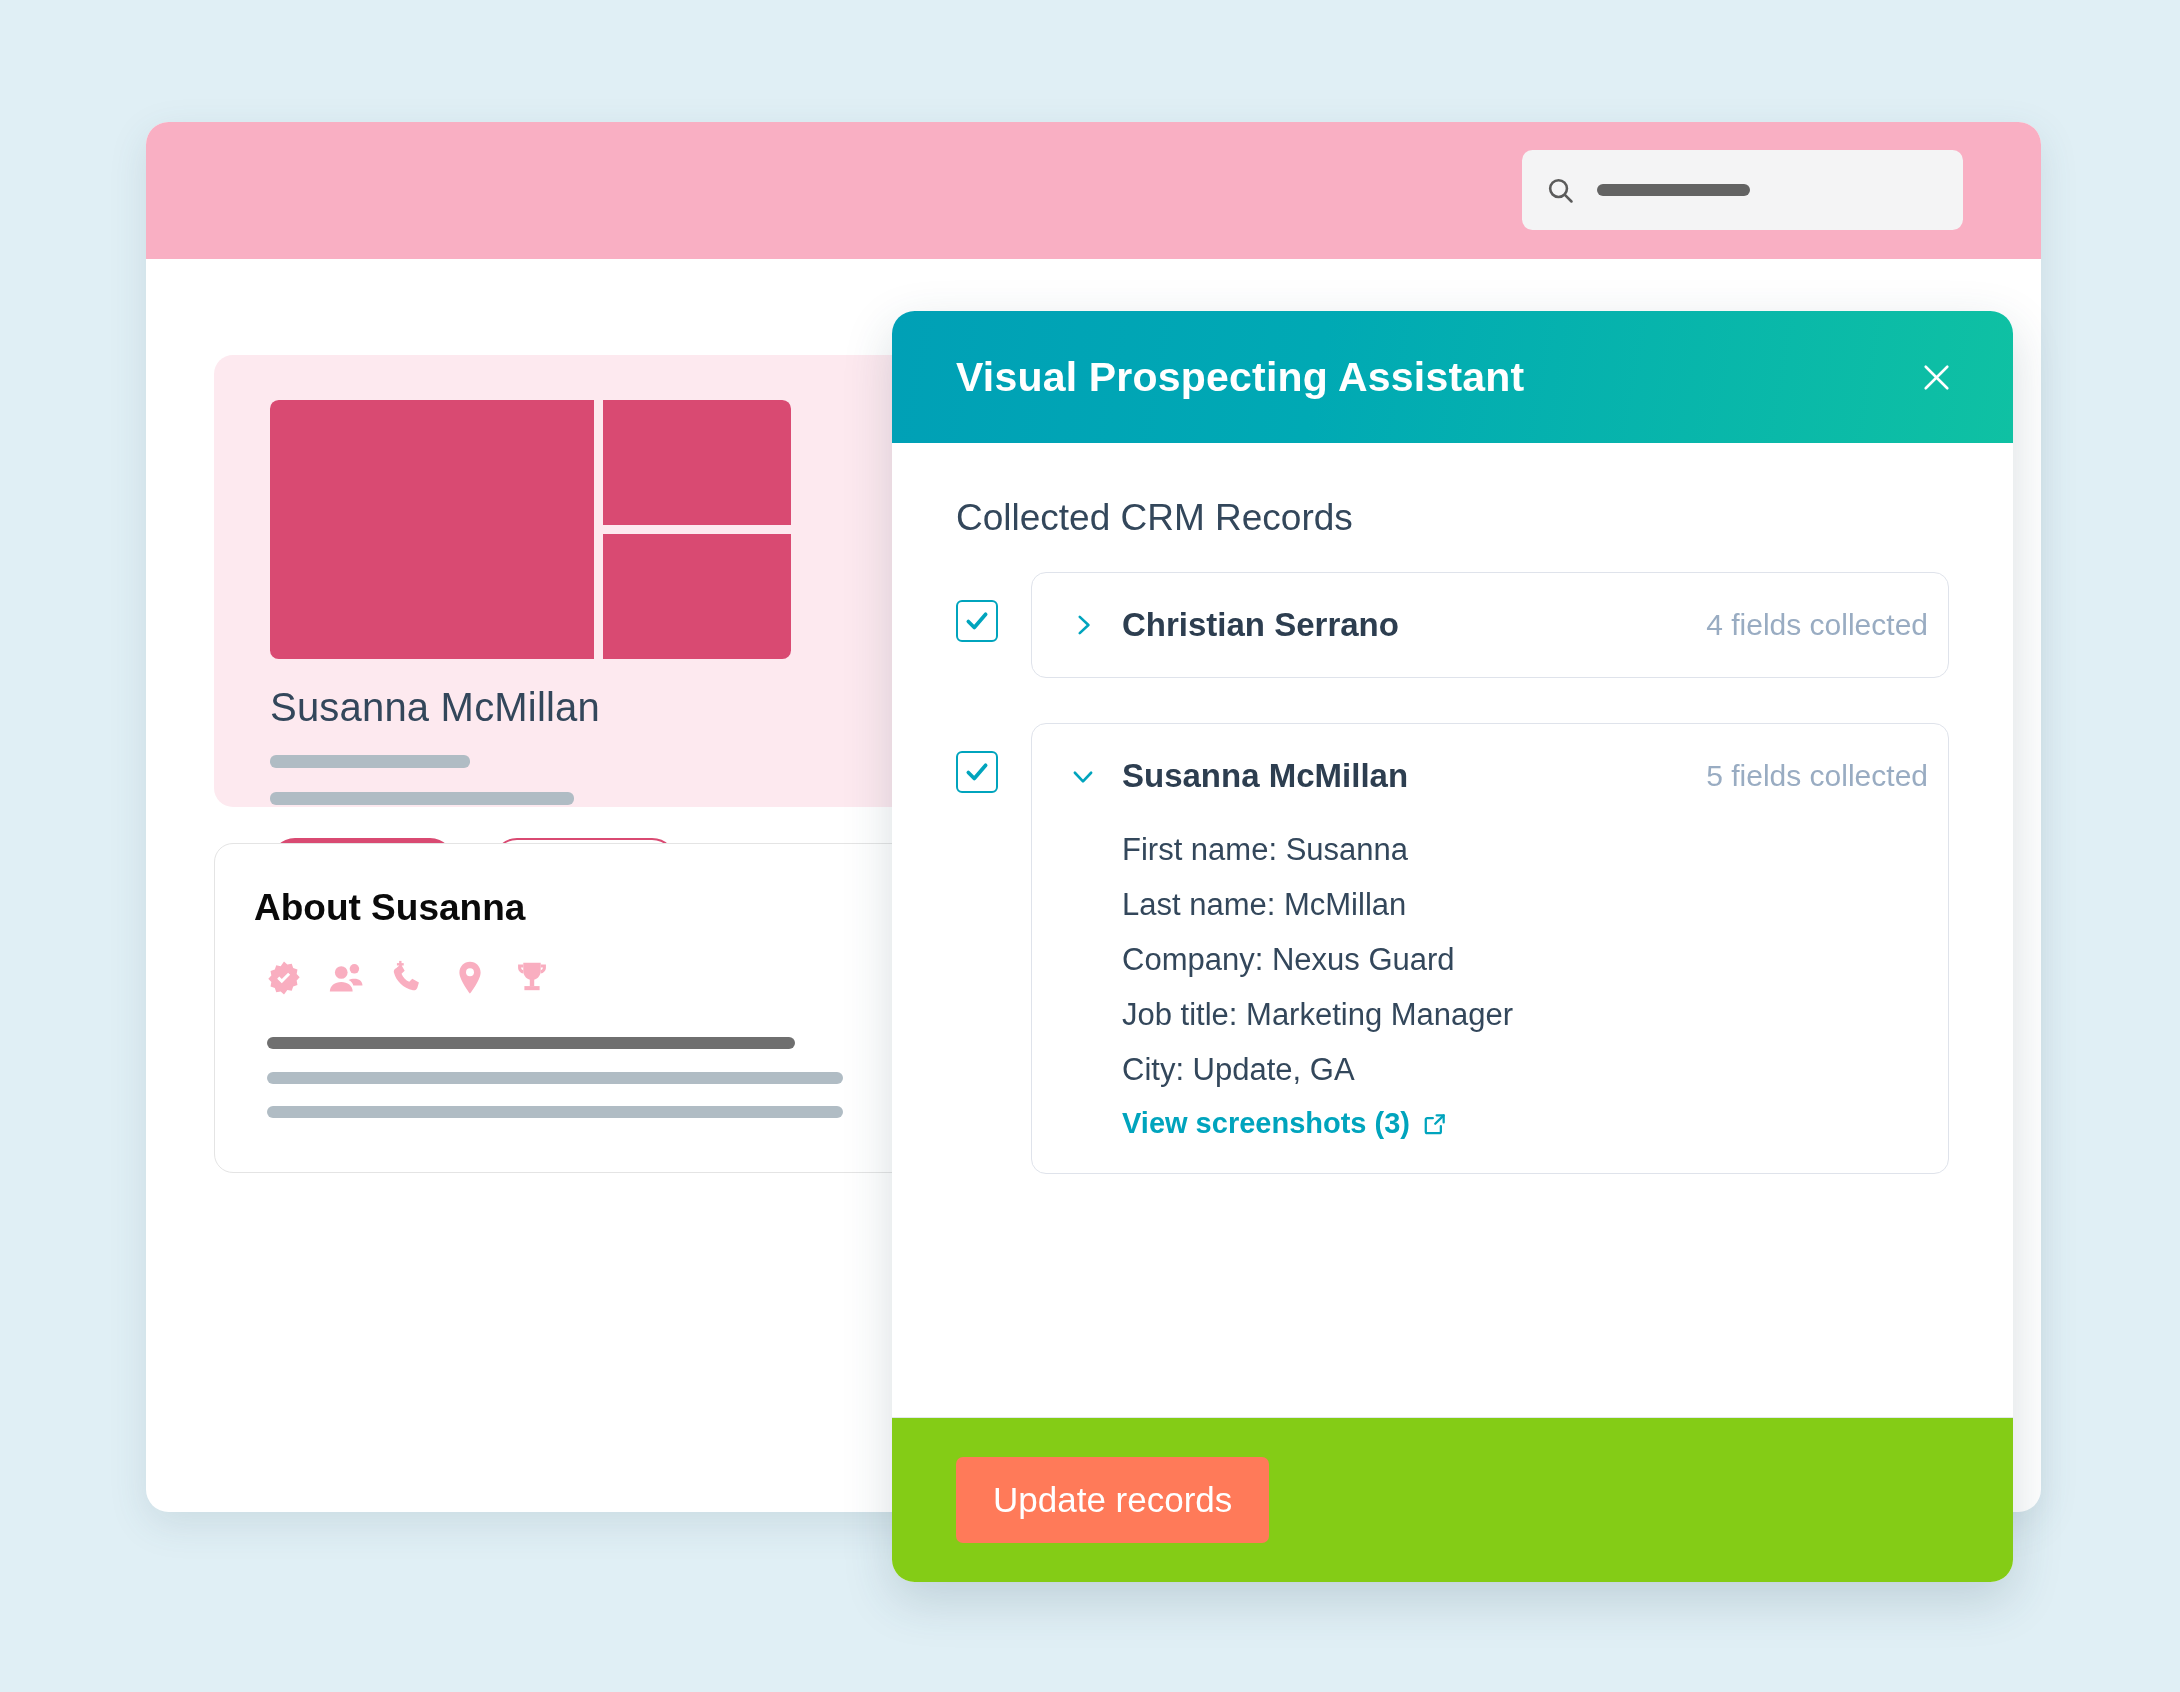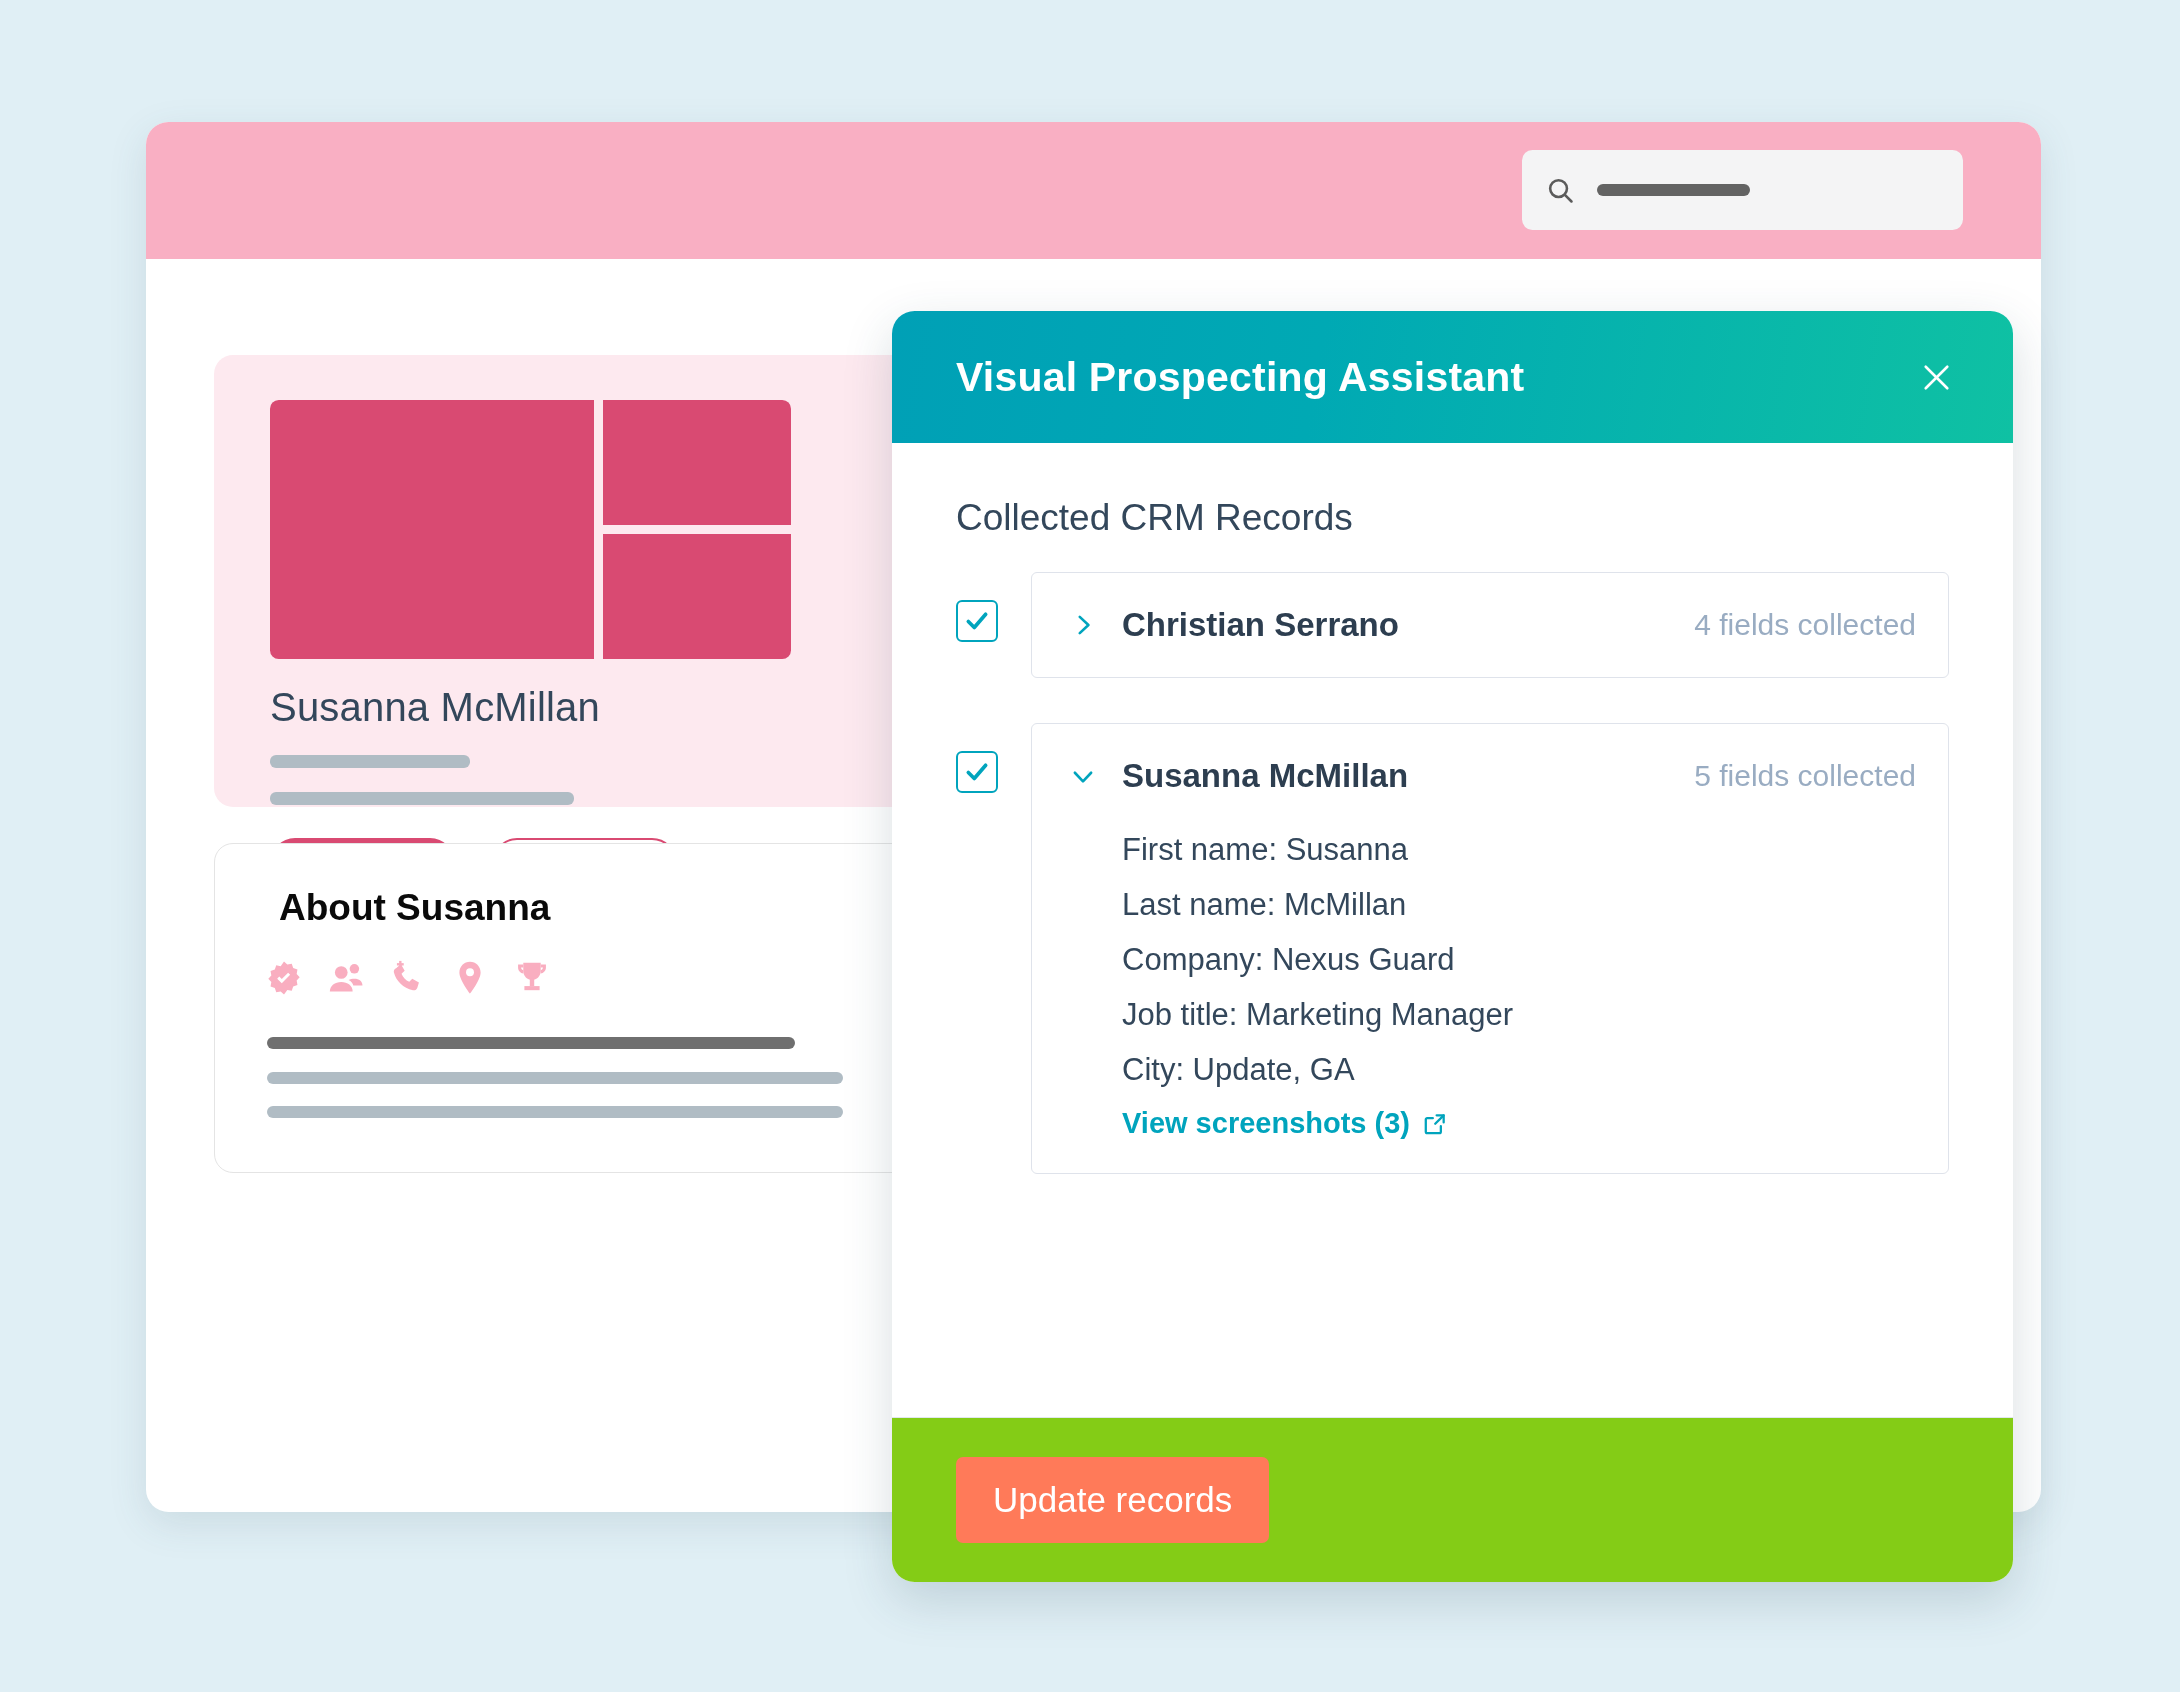--- a/index.html
+++ b/index.html
@@ -141,21 +141,21 @@
     left: 68px;
     top: 721px;
     width: 817px;
     height: 330px;
     background: #ffffff;
     border: 1.7px solid #e4e4e4;
     border-radius: 19px;
   }
   #about-title {
     position: absolute;
-    left: 64px; top: 43px;
+    left: 39px; top: 43px;
     font-size: 37px;
     font-weight: bold;
     color: #0a0a0a;
     white-space: nowrap;
   }
   #about-icons {
     position: absolute;
     left: 50px; top: 115px;
     display: flex;
     gap: 24px;
@@ -234,22 +234,22 @@
     display: flex;
     align-items: center;
     justify-content: center;
     cursor: pointer;
     padding: 0;
   }
 
   .record-card {
     flex: 1 1 auto;
     border: 1.7px solid #dfe3eb;
-    border-radius: 6px;
-    padding: 33px 32px 33px 38px;
+    border-radius: 15px;
+    padding: 33px 20px 33px 38px;
   }
 
   .record-head {
     display: flex;
     align-items: center;
     cursor: pointer;
   }
   .chevron {
     width: 26px; height: 26px;
     flex: 0 0 auto;

